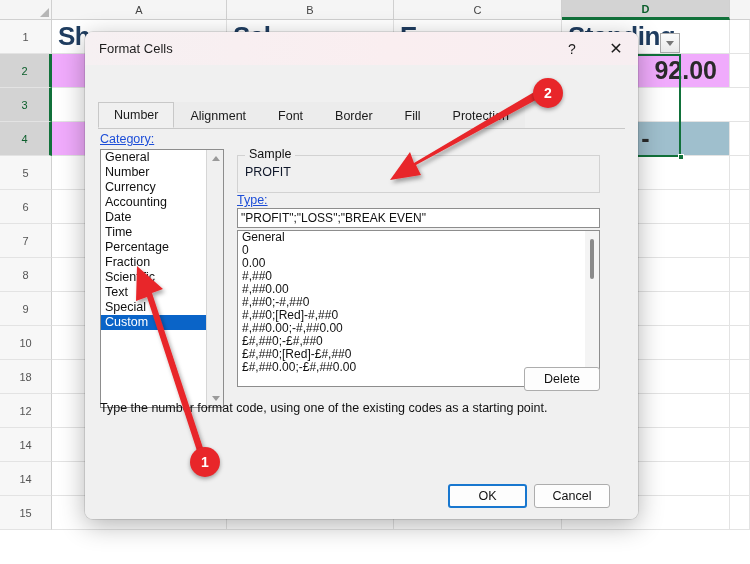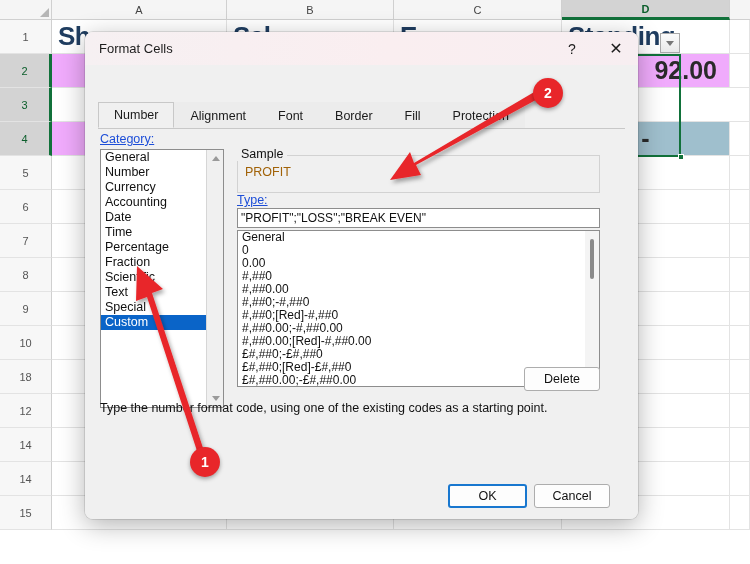--- a/index.html
+++ b/index.html
@@ -321,21 +321,21 @@
     left: 245px; top: 115px;
     background: #f0f0f0;
     padding: 0 4px;
     font-size: 12.5px;
     color: #111;
   }
   .sample-val {
     position: absolute;
     left: 245px; top: 133px;
     font-size: 12.5px;
-    color: #a16207;
+    color: #0f172a;
   }
 
   .type-label { left: 237px; top: 161px; }
 
   .type-input {
     position: absolute;
     left: 237px; top: 176px;
     width: 363px; height: 20px;
     border: 1px solid #8d8d8d;
     background: #fff;
@@ -633,38 +633,37 @@
         <div class="vs-btn up">
             <i></i>
           </div>
         <div class="vs-btn down">
             <i></i>
           </div>
       </div>
     </div>
 
     <div class="group-sample" style="left:152px; top:123px;"></div>
-    <div class="group-cap" style="left:152px; top:115px;">Sample</div>
+    <div class="group-cap" style="left:160px; top:115px;">Sample</div>
     <div class="sample-val" style="left:160px; top:133px;">PROFIT</div>
 
     <div class="lbl type-label" style="position:absolute;left:152px;top:161px;">Type:</div>
 
     <input class="type-input" style="left: 152px; top: 176px;" type="text" value="&quot;PROFIT&quot;;&quot;LOSS&quot;;&quot;BREAK EVEN&quot;">
 
     <div class="code-list" style="left:152px; top:198px;">
       <div class="code-items">
         <div class="code-item">General</div>
         <div class="code-item">0</div>
         <div class="code-item">0.00</div>
         <div class="code-item">#,##0</div>
         <div class="code-item">#,##0.00</div>
         <div class="code-item">#,##0;-#,##0</div>
         <div class="code-item">#,##0;[Red]-#,##0</div>
         <div class="code-item">#,##0.00;-#,##0.00</div>
-        <div class="code-item">#,##0.00;[Red]-#,##0.00</div>
         <div class="code-item">£#,##0;-£#,##0</div>
         <div class="code-item">£#,##0;[Red]-£#,##0</div>
         <div class="code-item">£#,##0.00;-£#,##0.00</div>
       </div>
       <div class="code-scroll">
         <div class="code-thumb"></div>
       </div>
     </div>
 
     <div class="btn btn-delete" style="left:439px; top:335px;">Delete</div>

